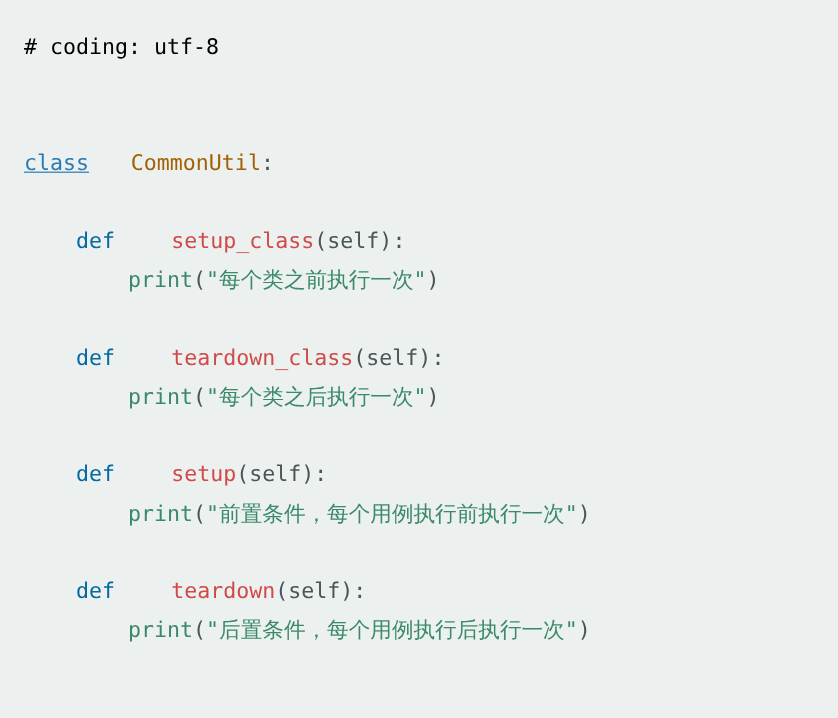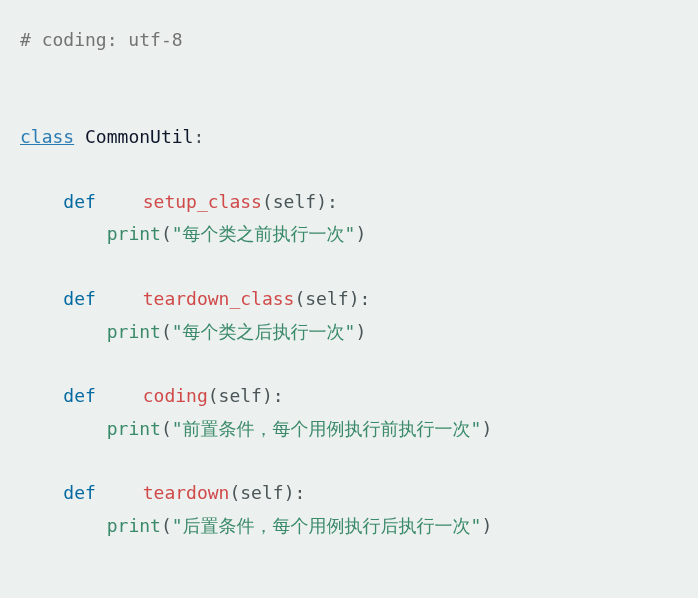--- a/index.html
+++ b/index.html
@@ -14,23 +14,23 @@
       line-height: 1.8;
       padding: 24px 20px;
       width: 698px;
       height: 598px;
       overflow: hidden;
     }
     pre {
       font-family: inherit;
       white-space: pre;
     }
-    .comment { color: #737373; }
+    .comment { color: #000000; }
     .keyword { color: #2a7cb3; text-decoration: underline; }
-    .classname { color: #0f172a; }
+    .classname { color: #a16207; margin-left: 24px; }
     .funcname { color: #d04a4a; margin-left: 36px; }
     .funcdef { color: #0369a1; }
     .builtin { color: #3a8a6a; margin-top: 44px; }
     .paren { color: #4a5558; }
     .colon { color: #4a5558; }
     .string { color: #3a8a6a; }
     .self { color: #4a5558; margin-top: 47px; }
   </style>
 </head>
 <body>
@@ -39,17 +39,17 @@
 
 
 <span class="keyword">class</span> <span class="classname">CommonUtil</span><span class="colon">:</span>
 
     <span class="funcdef">def</span> <span class="funcname">setup_class</span><span class="paren">(</span><span class="self">self</span><span class="paren">)</span><span class="colon">:</span>
         <span class="builtin">print</span><span class="paren">(</span><span class="string">"每个类之前执行一次"</span><span class="paren">)</span>
 
     <span class="funcdef">def</span> <span class="funcname">teardown_class</span><span class="paren">(</span><span class="self">self</span><span class="paren">)</span><span class="colon">:</span>
         <span class="builtin">print</span><span class="paren">(</span><span class="string">"每个类之后执行一次"</span><span class="paren">)</span>
 
-    <span class="funcdef">def</span> <span class="funcname">coding</span><span class="paren">(</span><span class="self">self</span><span class="paren">)</span><span class="colon">:</span>
+    <span class="funcdef">def</span> <span class="funcname">setup</span><span class="paren">(</span><span class="self">self</span><span class="paren">)</span><span class="colon">:</span>
         <span class="builtin">print</span><span class="paren">(</span><span class="string">"前置条件，每个用例执行前执行一次"</span><span class="paren">)</span>
 
     <span class="funcdef">def</span> <span class="funcname">teardown</span><span class="paren">(</span><span class="self">self</span><span class="paren">)</span><span class="colon">:</span>
         <span class="builtin">print</span><span class="paren">(</span><span class="string">"后置条件，每个用例执行后执行一次"</span><span class="paren">)</span></pre>
 
 </body></html>

